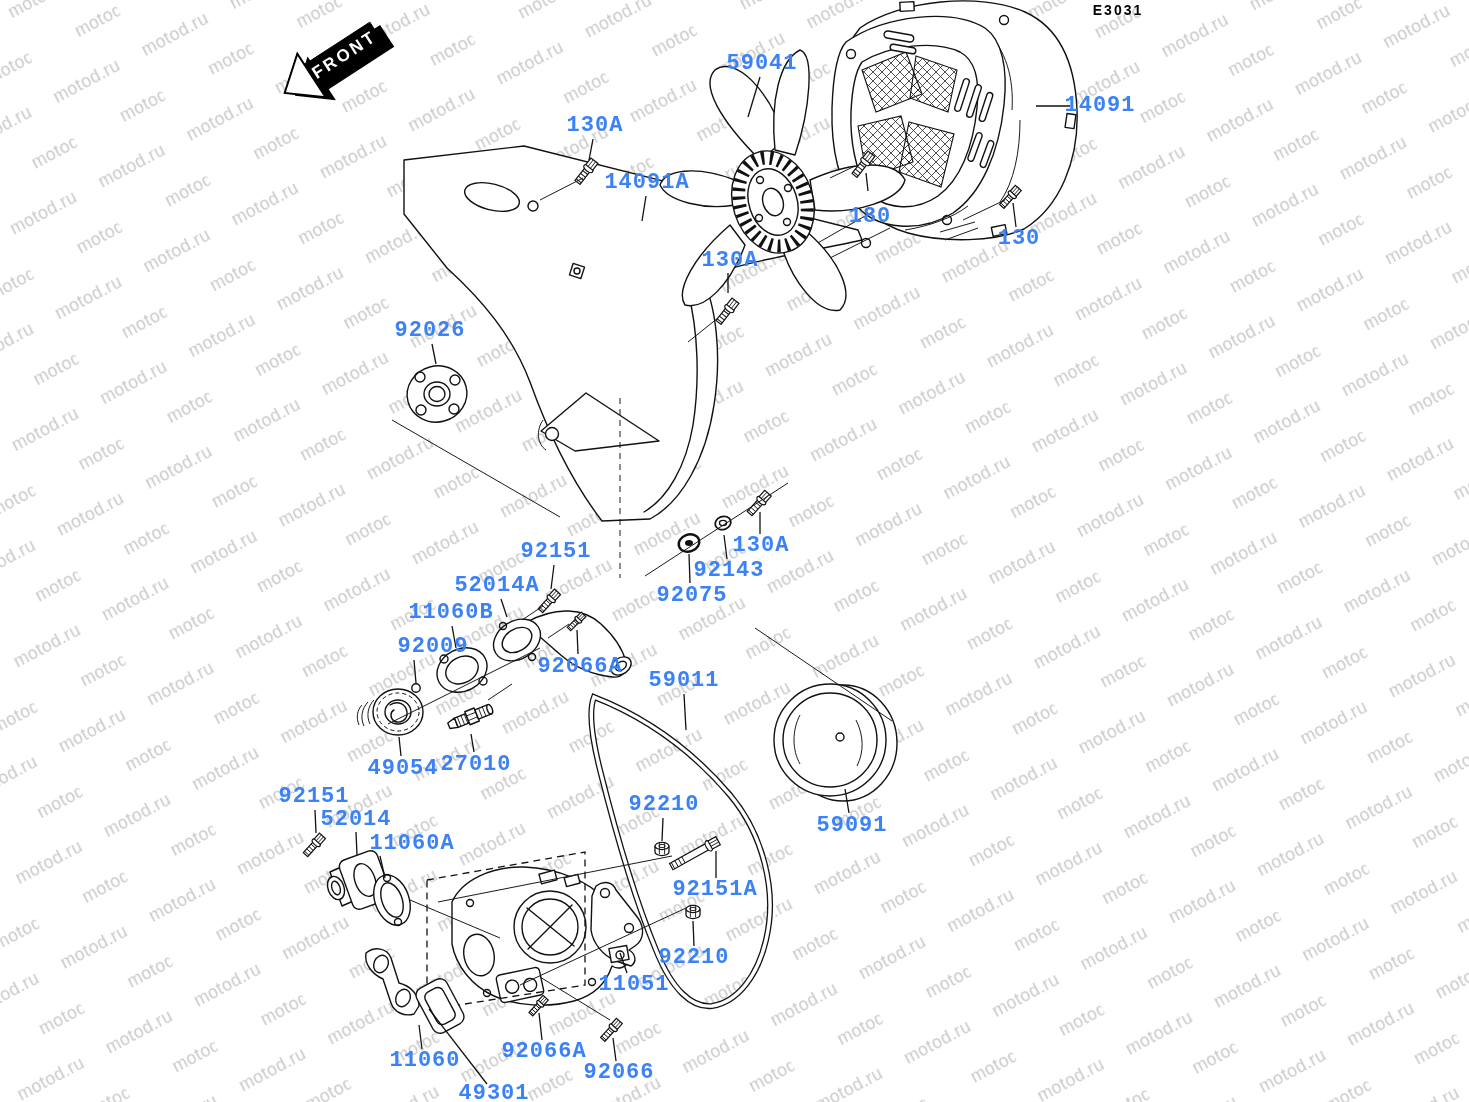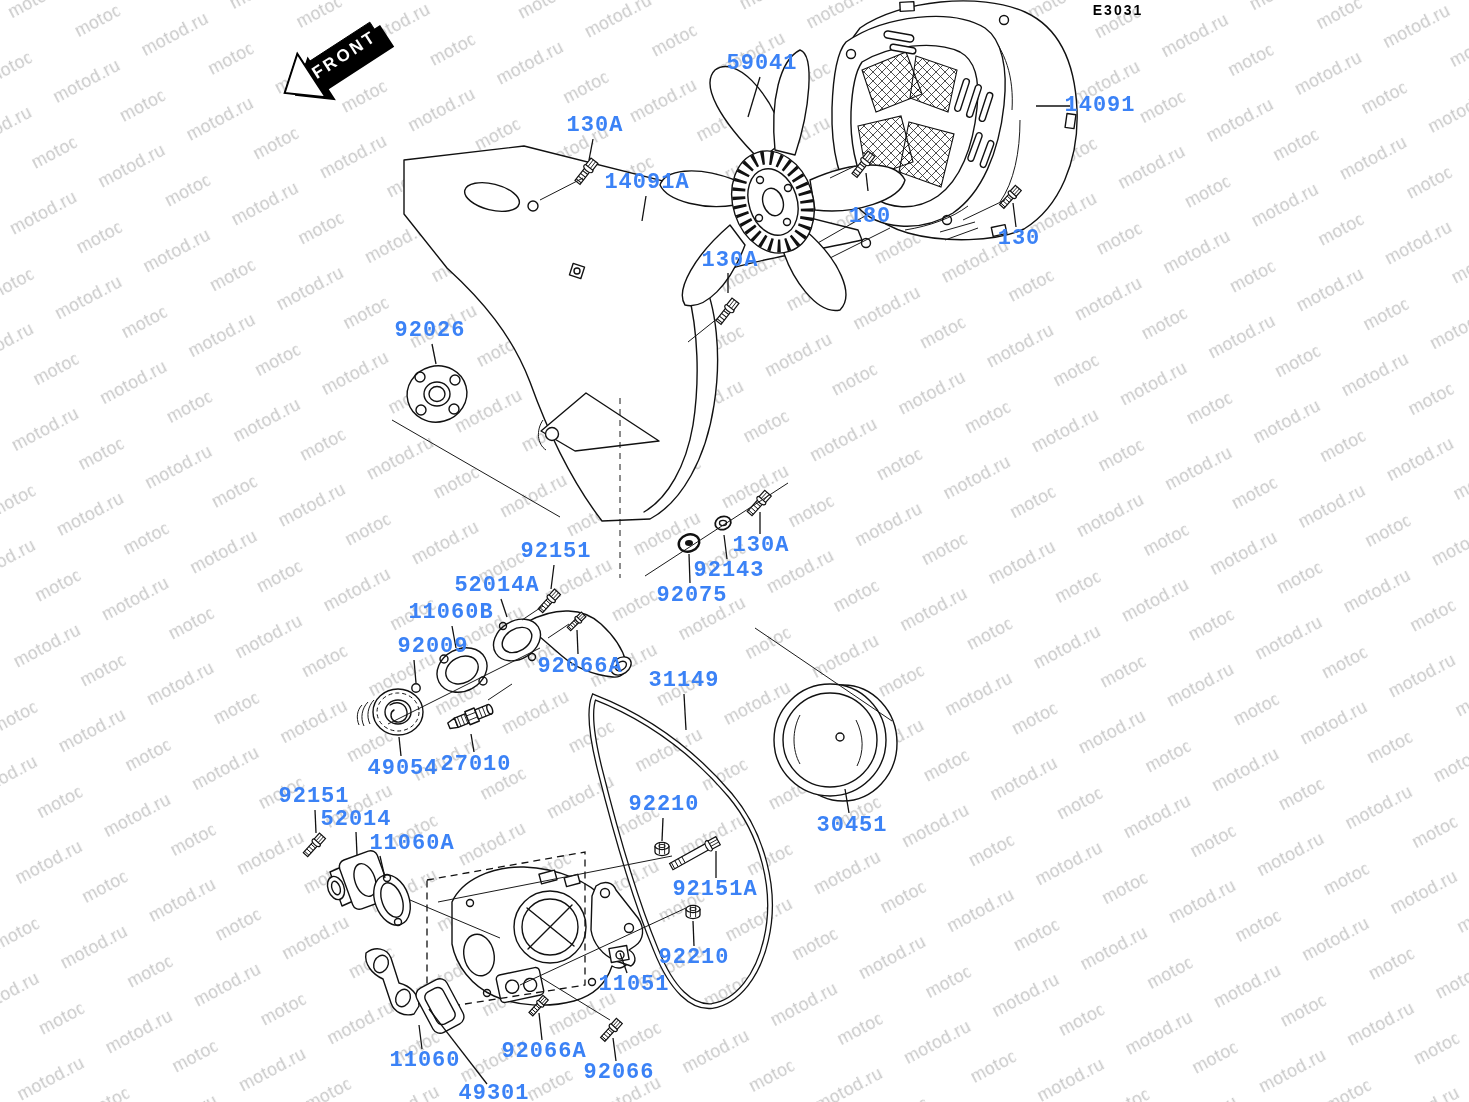--- a/index.html
+++ b/index.html
@@ -334,25 +334,25 @@
       <div class="part-label" style="left: 870px; top: 217px;">180</div>
       <div class="part-label" style="left: 1019px; top: 239px; text-align: right;">130</div>
       <div class="part-label" style="left: 430px; top: 331px;">92026</div>
       <div class="part-label" style="left: 556px; top: 552px;">92151</div>
       <div class="part-label" style="left: 497px; top: 586px;">52014A</div>
       <div class="part-label" style="left: 451px; top: 613px;">11060B</div>
       <div class="part-label" style="left: 405px; top: 647px; margin-left: 28px;">92009</div>
       <div class="part-label" style="left: 580px; top: 667px;">92066A</div>
       <div class="part-label" style="left: 403px; top: 769px;">49054</div>
       <div class="part-label" style="left: 476px; top: 765px;">27010</div>
-      <div class="part-label" style="left: 684px; top: 681px;">31149</div>
+      <div class="part-label" style="left: 684px; top: 681px;">59011</div>
       <div class="part-label" style="left: 761px; top: 546px;">130A</div>
       <div class="part-label" style="left: 729px; top: 571px;">92143</div>
       <div class="part-label" style="left: 692px; top: 596px;">92075</div>
-      <div class="part-label" style="left: 852px; top: 826px;">30451</div>
+      <div class="part-label" style="left: 852px; top: 826px;">59091</div>
       <div class="part-label" style="left: 314px; top: 797px;">92151</div>
       <div class="part-label" style="left: 356px; top: 820px;">52014</div>
       <div class="part-label" style="left: 412px; top: 844px;">11060A</div>
       <div class="part-label" style="left: 664px; top: 805px;">92210</div>
       <div class="part-label" style="left: 715px; top: 890px; text-align: right;">92151A</div>
       <div class="part-label" style="left: 694px; top: 958px;">92210</div>
       <div class="part-label" style="left: 634px; top: 985px;">11051</div>
       <div class="part-label" style="left: 425px; top: 1061px;">11060</div>
       <div class="part-label" style="left: 544px; top: 1052px;">92066A</div>
       <div class="part-label" style="left: 619px; top: 1073px;">92066</div>

